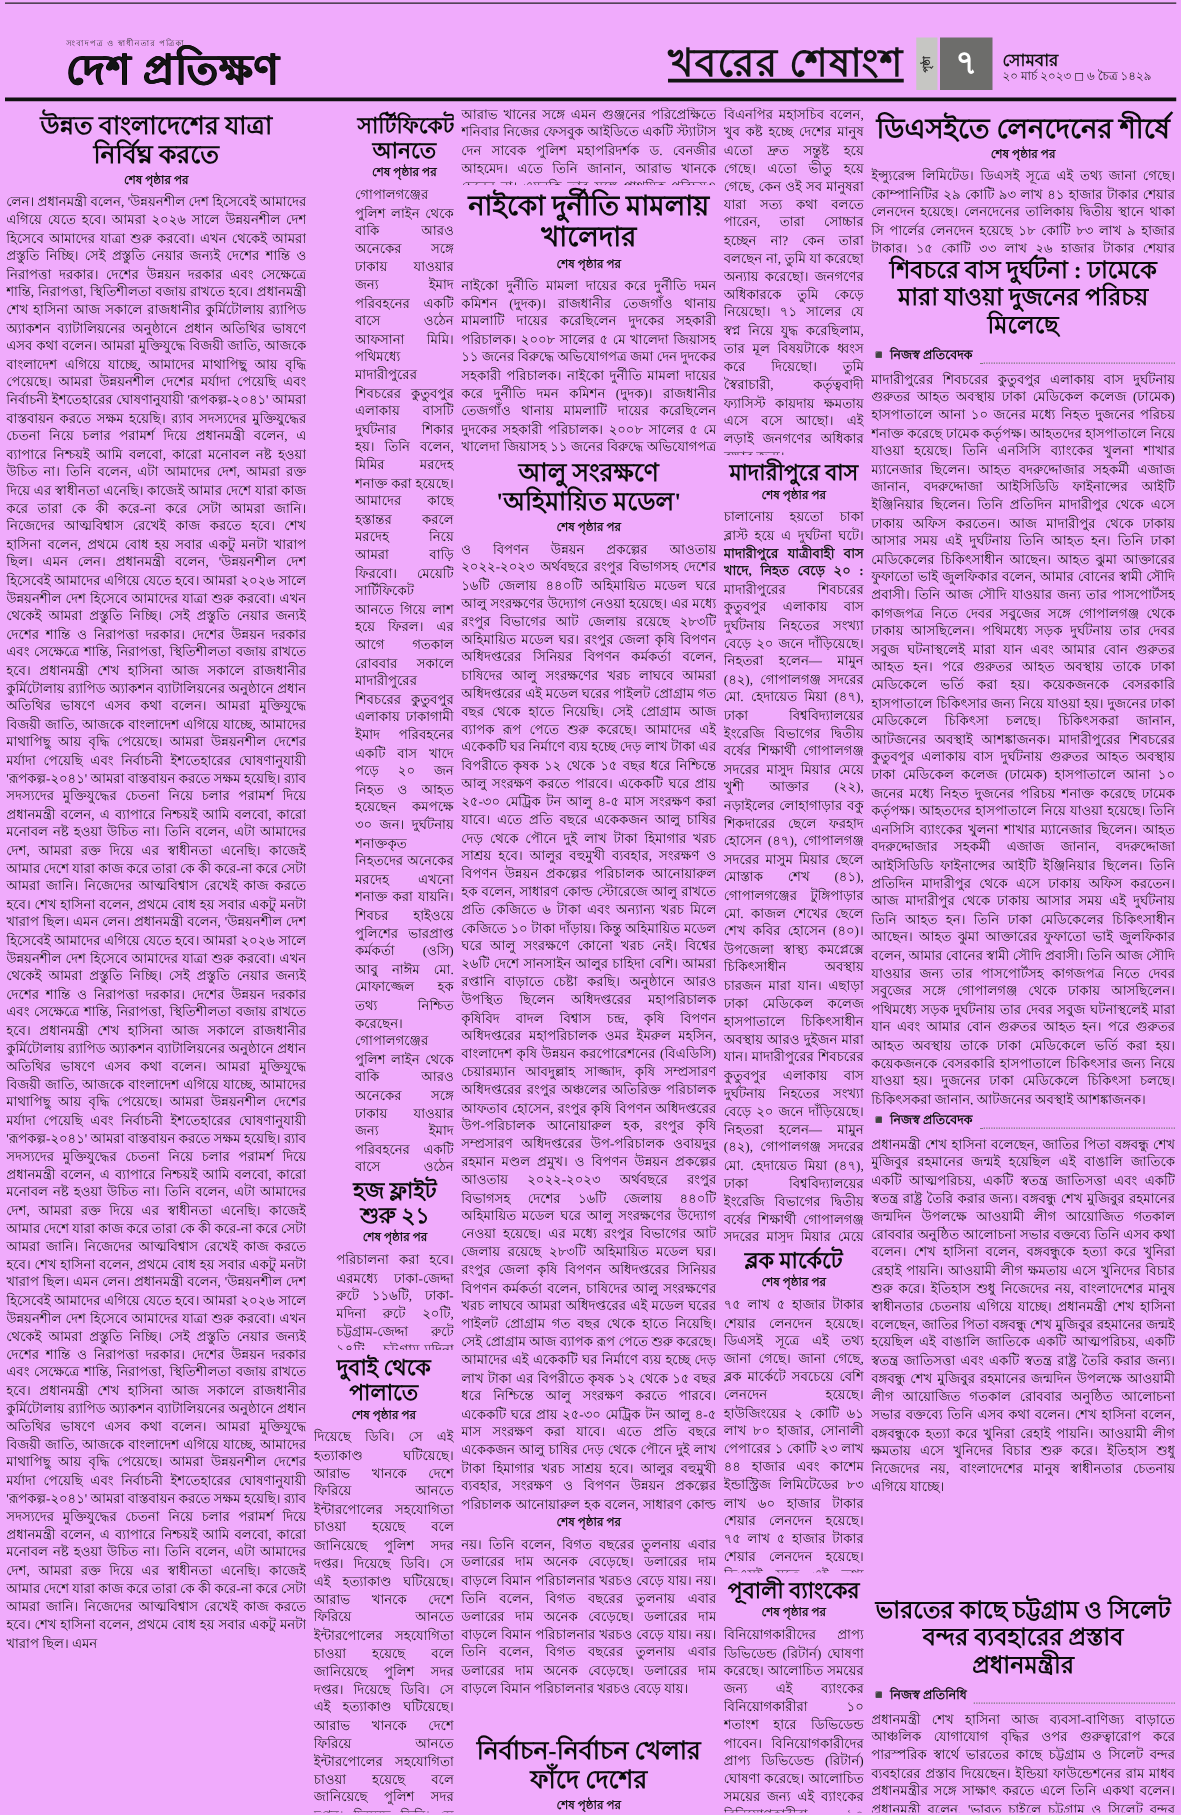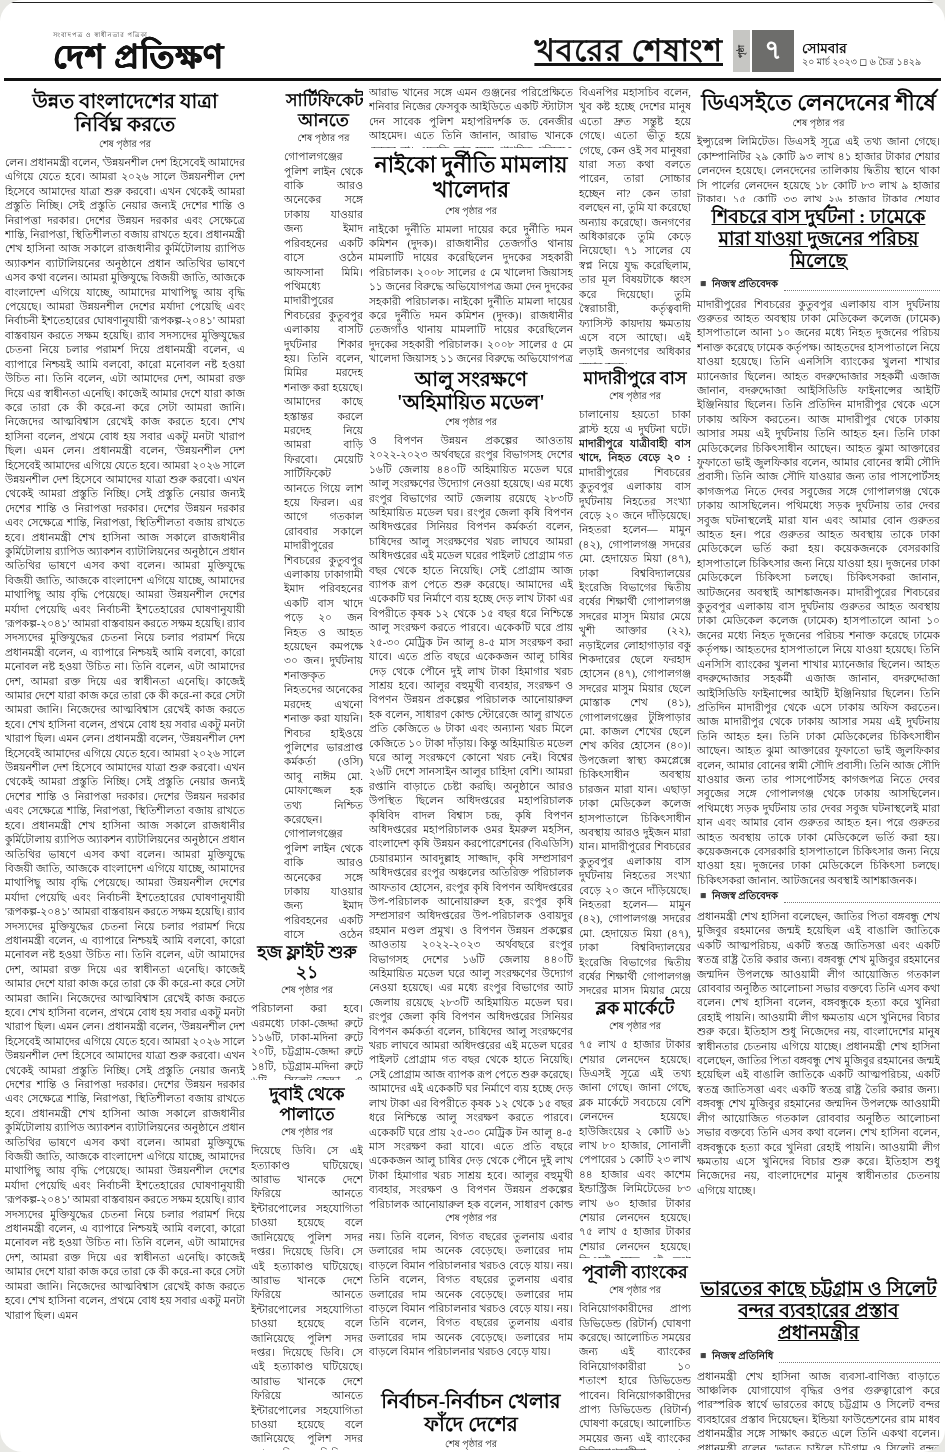--- a/index.html
+++ b/index.html
@@ -1,17 +1,17 @@
 <!DOCTYPE html>
 <html><head>
 <meta charset="utf-8">
 <style>
   html,body{margin:0;padding:0;background:#e8e8e4;}
-  .page{position:relative;width:945px;height:1452px;background:#ffffff;color:#141414;
-        font-family:"Liberation Serif", serif;overflow:hidden;margin:0 auto;border-radius:22px;}
+  .page{position:relative;width:945px;height:1452px;background:#f0abfc;color:#141414;
+        font-family:"Liberation Serif", serif;overflow:hidden;margin:0 auto;}
   .toprule{position:absolute;top:2px;left:4px;right:4px;border-top:1.5px solid #222;}
   
   .header{position:absolute;top:8px;left:5px;right:5px;height:64px;display:flex;align-items:flex-end;}
   .mast-left{width:300px;padding-left:48px;}
   .tagline{font-size:6.5px;letter-spacing:1px;color:#333;margin-bottom:1px;}
   .logo{font-size:33px;font-weight:900;line-height:30px;letter-spacing:1px;
         text-shadow:0.6px 0 #000, -0.6px 0 #000;}
   .mast-spacer{flex:1;}
   .section-title{font-size:31px;font-weight:bold;letter-spacing:1px;line-height:34px;
         padding-bottom:4px;margin-right:10px;text-decoration:underline;}
@@ -27,30 +27,30 @@
   
   .content{position:absolute;top:86px;left:5px;right:5px;bottom:2px;display:grid;
         grid-template-columns:240px 112px 204px 112px 243px;column-gap:6px;}
   .col{display:flex;flex-direction:column;overflow:hidden;}
   .story{overflow:hidden;flex-shrink:0;}
   .grow{flex:1 1 auto;}
   .hl{font-weight:bold;text-align:center;margin:4px 2px 1px;line-height:1.15;color:#0c0c0c;}
   .hl-xl{font-size:22px;}
   .hl-lg{font-size:20px;}
   .hl-md{font-size:17.5px;}
-  .hl-c5{font-size:19px;text-decoration:underline;}
-  .kicker{font-size:9.5px;font-weight:normal;text-align:center;margin:1px 0 4px;}
+  .hl-c5{font-size:19px;}
+  .kicker{font-size:9.5px;font-weight:bold;text-align:center;margin:1px 0 4px;}
   .byline-row{display:flex;align-items:flex-end;margin:4px 0 5px;}
   .byline{font-size:10px;font-weight:bold;white-space:nowrap;padding-right:6px;}
   .dotfill{flex:1;border-bottom:1.5px dotted #777;height:1px;margin-bottom:2px;}
   .body{font-size:10.6px;line-height:14.4px;text-align:justify;margin:0;
         color:#1b1b1b;word-break:break-word;}
   .body b{font-weight:bold;}
   
-  .h-c2a1{height:852px;margin-left:33px;} .h-c2a2{height:142px;}
+  .h-c2a1{height:852px;margin-left:33px;} .h-c2a2{height:142px;margin-left:18px;}
   .h-c3a0{height:62px;}  .h-c3a1{height:216px;} .h-c3a2{height:846px;} .h-c3a3{height:176px;}
   .h-c4a0{height:278px;} .h-c4a1{height:630px;} .h-c4a2{height:264px;}
   .h-c5a1{height:116px;} .h-c5a2{height:682px;} .h-c5a3{height:390px;}
 </style>
 </head>
 <body>
 
 <div class="page">
   <div class="toprule"></div>
 

